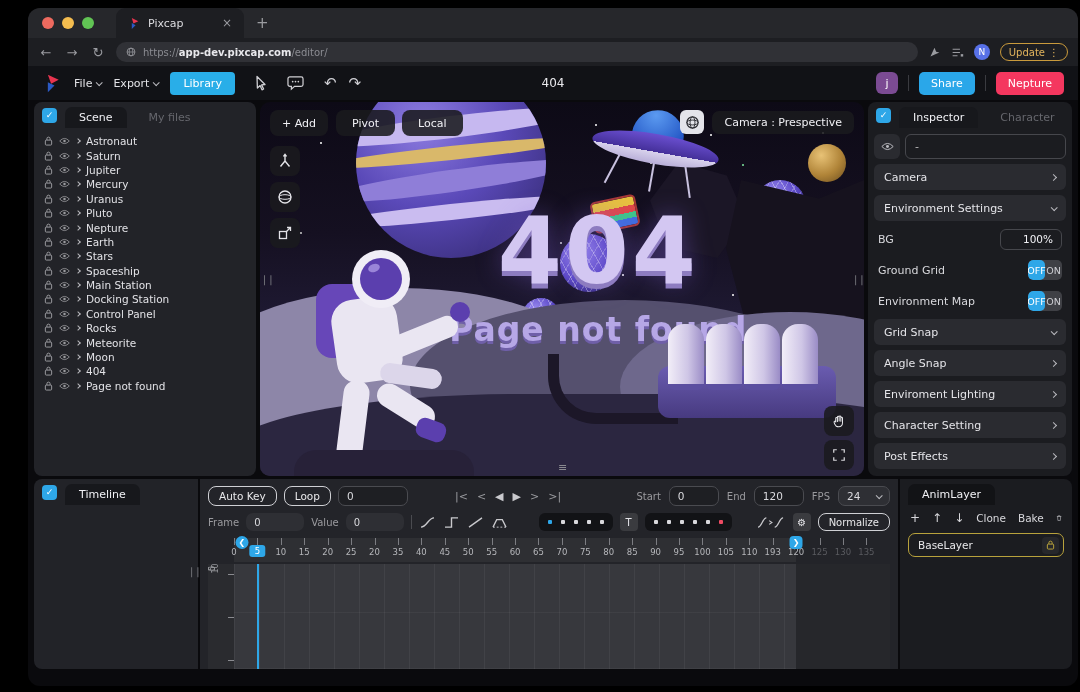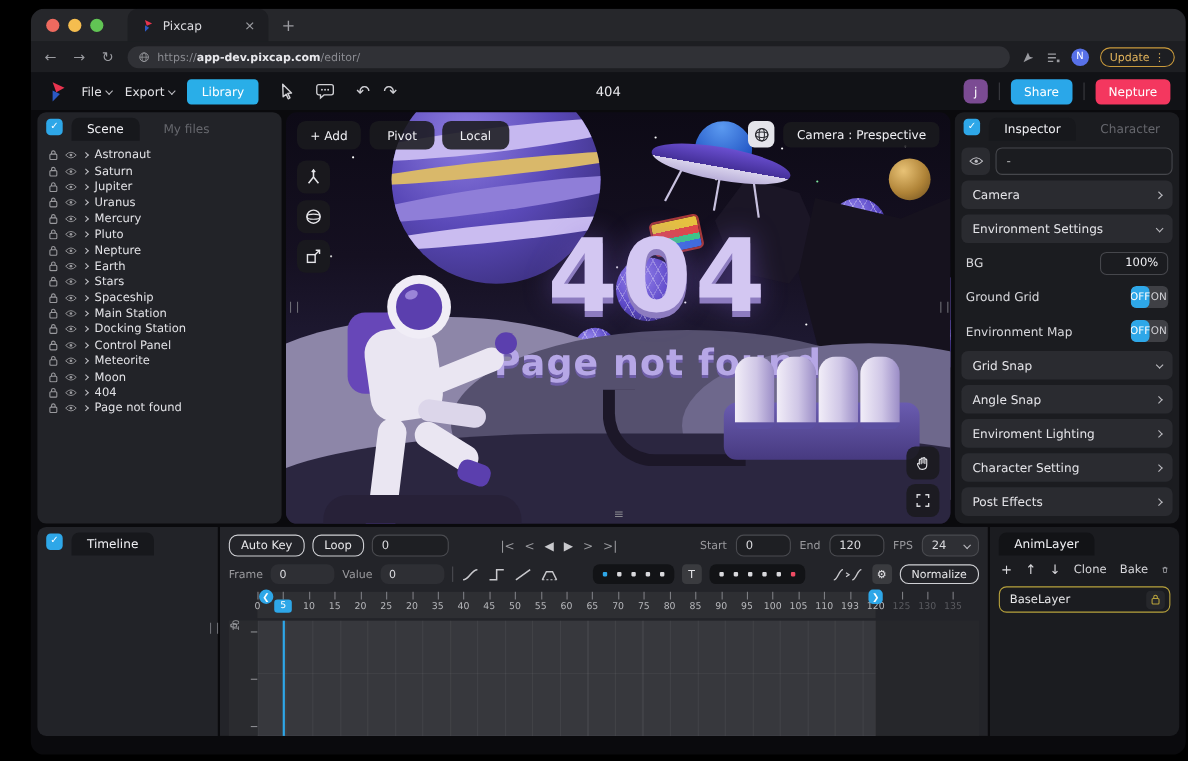--- a/index.html
+++ b/index.html
@@ -335,46 +335,46 @@
           <div class="scene-row">
             <svg width="9" height="10" viewBox="0 0 10 11">
               <rect x="1.5" y="4.5" width="7" height="5.5" rx="1" fill="none" stroke="#9a9a9e" stroke-width="1.1"></rect>
               <path d="M3.2 4.5 V3 a1.8 1.8 0 0 1 3.6 0 v1.5" fill="none" stroke="#9a9a9e" stroke-width="1.1"></path>
             </svg>
             <svg width="11" height="8" viewBox="0 0 16 10">
               <path d="M1 5 Q8 -2.5 15 5 Q8 12.5 1 5 Z" fill="none" stroke="#9a9a9e" stroke-width="1.2"></path>
               <circle cx="8" cy="5" r="1.8" fill="#9a9a9e"></circle>
             </svg>
             <span class="mini-chev"></span>
+            <span class="scene-label">Mercury</span>
+          </div>
+
+          <div class="scene-row">
+            <svg width="9" height="10" viewBox="0 0 10 11">
+              <rect x="1.5" y="4.5" width="7" height="5.5" rx="1" fill="none" stroke="#9a9a9e" stroke-width="1.1"></rect>
+              <path d="M3.2 4.5 V3 a1.8 1.8 0 0 1 3.6 0 v1.5" fill="none" stroke="#9a9a9e" stroke-width="1.1"></path>
+            </svg>
+            <svg width="11" height="8" viewBox="0 0 16 10">
+              <path d="M1 5 Q8 -2.5 15 5 Q8 12.5 1 5 Z" fill="none" stroke="#9a9a9e" stroke-width="1.2"></path>
+              <circle cx="8" cy="5" r="1.8" fill="#9a9a9e"></circle>
+            </svg>
+            <span class="mini-chev"></span>
             <span class="scene-label">Uranus</span>
           </div>
 
           <div class="scene-row">
             <svg width="9" height="10" viewBox="0 0 10 11">
               <rect x="1.5" y="4.5" width="7" height="5.5" rx="1" fill="none" stroke="#9a9a9e" stroke-width="1.1"></rect>
               <path d="M3.2 4.5 V3 a1.8 1.8 0 0 1 3.6 0 v1.5" fill="none" stroke="#9a9a9e" stroke-width="1.1"></path>
             </svg>
             <svg width="11" height="8" viewBox="0 0 16 10">
               <path d="M1 5 Q8 -2.5 15 5 Q8 12.5 1 5 Z" fill="none" stroke="#9a9a9e" stroke-width="1.2"></path>
               <circle cx="8" cy="5" r="1.8" fill="#9a9a9e"></circle>
             </svg>
             <span class="mini-chev"></span>
-            <span class="scene-label">Mercury</span>
-          </div>
-
-          <div class="scene-row">
-            <svg width="9" height="10" viewBox="0 0 10 11">
-              <rect x="1.5" y="4.5" width="7" height="5.5" rx="1" fill="none" stroke="#9a9a9e" stroke-width="1.1"></rect>
-              <path d="M3.2 4.5 V3 a1.8 1.8 0 0 1 3.6 0 v1.5" fill="none" stroke="#9a9a9e" stroke-width="1.1"></path>
-            </svg>
-            <svg width="11" height="8" viewBox="0 0 16 10">
-              <path d="M1 5 Q8 -2.5 15 5 Q8 12.5 1 5 Z" fill="none" stroke="#9a9a9e" stroke-width="1.2"></path>
-              <circle cx="8" cy="5" r="1.8" fill="#9a9a9e"></circle>
-            </svg>
-            <span class="mini-chev"></span>
             <span class="scene-label">Pluto</span>
           </div>
 
           <div class="scene-row">
             <svg width="9" height="10" viewBox="0 0 10 11">
               <rect x="1.5" y="4.5" width="7" height="5.5" rx="1" fill="none" stroke="#9a9a9e" stroke-width="1.1"></rect>
               <path d="M3.2 4.5 V3 a1.8 1.8 0 0 1 3.6 0 v1.5" fill="none" stroke="#9a9a9e" stroke-width="1.1"></path>
             </svg>
             <svg width="11" height="8" viewBox="0 0 16 10">
               <path d="M1 5 Q8 -2.5 15 5 Q8 12.5 1 5 Z" fill="none" stroke="#9a9a9e" stroke-width="1.2"></path>
@@ -455,20 +455,32 @@
               <path d="M3.2 4.5 V3 a1.8 1.8 0 0 1 3.6 0 v1.5" fill="none" stroke="#9a9a9e" stroke-width="1.1"></path>
             </svg>
             <svg width="11" height="8" viewBox="0 0 16 10">
               <path d="M1 5 Q8 -2.5 15 5 Q8 12.5 1 5 Z" fill="none" stroke="#9a9a9e" stroke-width="1.2"></path>
               <circle cx="8" cy="5" r="1.8" fill="#9a9a9e"></circle>
             </svg>
             <span class="mini-chev"></span>
             <span class="scene-label">Control Panel</span>
           </div>
 
+          <div class="scene-row">
+            <svg width="9" height="10" viewBox="0 0 10 11">
+              <rect x="1.5" y="4.5" width="7" height="5.5" rx="1" fill="none" stroke="#9a9a9e" stroke-width="1.1"></rect>
+              <path d="M3.2 4.5 V3 a1.8 1.8 0 0 1 3.6 0 v1.5" fill="none" stroke="#9a9a9e" stroke-width="1.1"></path>
+            </svg>
+            <svg width="11" height="8" viewBox="0 0 16 10">
+              <path d="M1 5 Q8 -2.5 15 5 Q8 12.5 1 5 Z" fill="none" stroke="#9a9a9e" stroke-width="1.2"></path>
+              <circle cx="8" cy="5" r="1.8" fill="#9a9a9e"></circle>
+            </svg>
+            <span class="mini-chev"></span>
+            <span class="scene-label">Rocks</span>
+          </div>
 
           <div class="scene-row">
             <svg width="9" height="10" viewBox="0 0 10 11">
               <rect x="1.5" y="4.5" width="7" height="5.5" rx="1" fill="none" stroke="#9a9a9e" stroke-width="1.1"></rect>
               <path d="M3.2 4.5 V3 a1.8 1.8 0 0 1 3.6 0 v1.5" fill="none" stroke="#9a9a9e" stroke-width="1.1"></path>
             </svg>
             <svg width="11" height="8" viewBox="0 0 16 10">
               <path d="M1 5 Q8 -2.5 15 5 Q8 12.5 1 5 Z" fill="none" stroke="#9a9a9e" stroke-width="1.2"></path>
               <circle cx="8" cy="5" r="1.8" fill="#9a9a9e"></circle>
             </svg>

